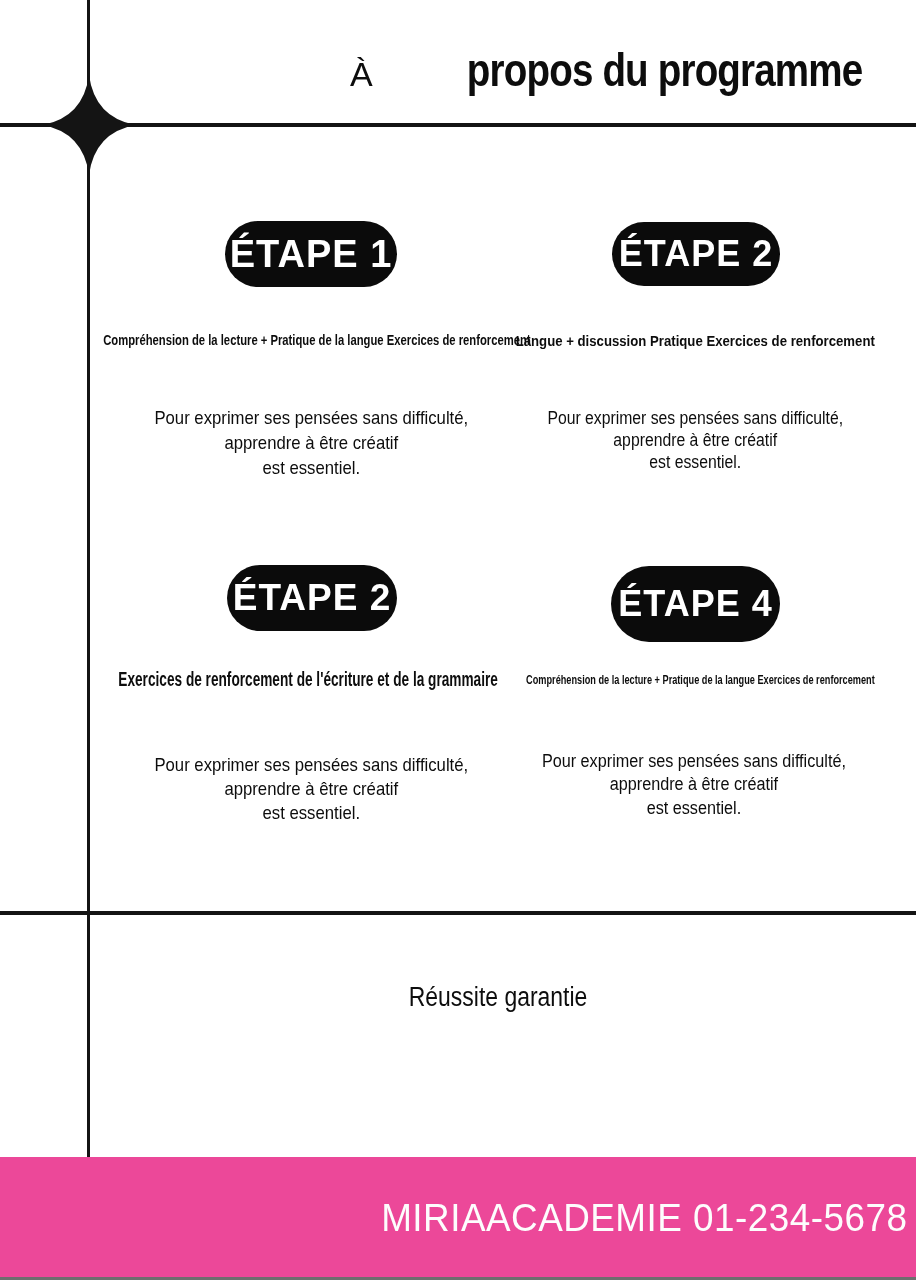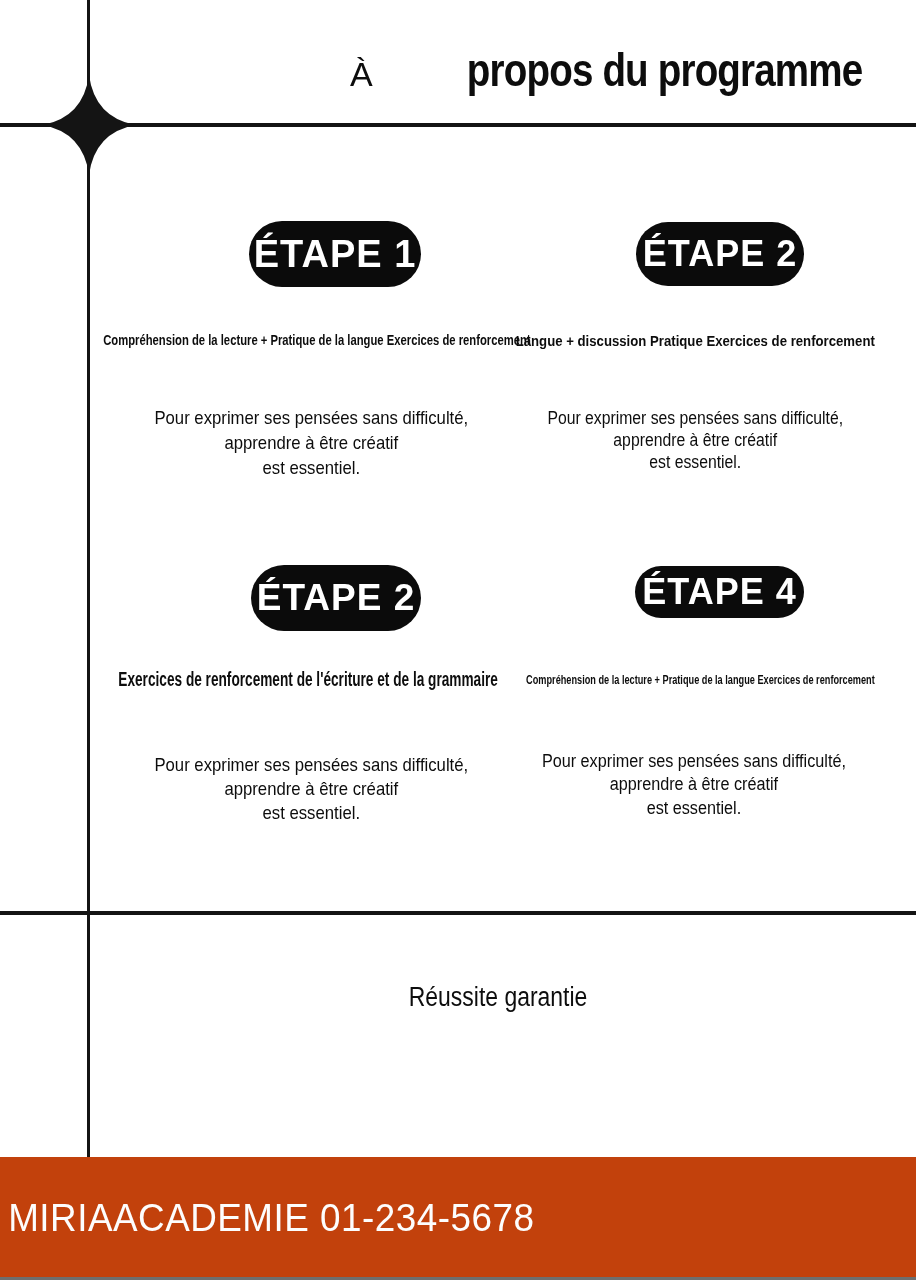--- a/index.html
+++ b/index.html
@@ -13,25 +13,25 @@
   .hline{position:absolute;left:0;width:916px;height:4px;background:#141414;}
   .hline-top{top:123px;}
   .hline-mid{top:911px;}
   
   .sparkle{position:absolute;left:41px;top:73px;width:96px;height:104px;}
   
   .title{position:absolute;top:42px;right:54px;white-space:nowrap;display:flex;align-items:baseline;gap:7px;}
   .title-prefix{font-size:34px;font-weight:400;letter-spacing:0;}
   .title-main{font-size:47px;font-weight:700;letter-spacing:-1px;display:inline-block;transform:scaleX(0.82);transform-origin:right bottom;}
   
-  .pill{position:absolute;background:#0b0b0b;border-radius:999px;display:flex;align-items:center;justify-content:center;color:#fff;font-weight:700;letter-spacing:1px;margin-left:24px;}
+  .pill{position:absolute;background:#0b0b0b;border-radius:999px;display:flex;align-items:center;justify-content:center;color:#fff;font-weight:700;letter-spacing:1px;}
   .pill-1{left:225px;top:221px;width:172px;height:66px;font-size:38px;}
   .pill-2{left:612px;top:222px;width:168px;height:64px;font-size:36px;justify-content:center;}
   .pill-3{left:227px;top:565px;width:170px;height:66px;font-size:37px;}
-  .pill-4{left:611px;top:566px;width:169px;height:52px;font-size:36px;}
+  .pill-4{left:611px;top:566px;width:169px;height:76px;font-size:36px;}
   
   .subtitle{position:absolute;width:760px;white-space:nowrap;text-align:center;font-weight:700;}
   .squeeze{display:inline-block;text-align:center;}
   .sub-1{left:-63px;top:331px;font-size:15px;}
   .sub-1 .squeeze{transform:scaleX(0.75);}
   .sub-2{left:315px;top:332px;font-size:15.5px;}
   .sub-2 .squeeze{transform:scaleX(0.85);}
   .sub-3{left:-72px;top:668px;font-size:19.5px;}
   .sub-3 .squeeze{transform:scaleX(0.70);}
   .sub-4{left:320px;top:672px;font-size:13.5px;}
@@ -46,21 +46,21 @@
   .body-3{left:-69px;top:729px;font-size:19px;line-height:24px;}
   .body-3 .squeeze{transform:scaleX(0.88);}
   .body-4{left:314px;top:726px;font-size:18px;line-height:23.5px;}
   .body-4 .squeeze{transform:scaleX(0.90);}
   
   .closing{position:absolute;left:0;width:916px;text-align:center;font-size:27px;font-weight:400;}
   .closing .squeeze{transform:scaleX(0.85);}
   .closing-1{top:982px;padding-left:40px;}
   .closing-2{top:1019px;}
   
-  .footer-bar{position:absolute;left:0;top:1157px;width:916px;height:123px;background:#c2410c;display:flex;align-items:center;justify-content:flex-start;box-sizing:border-box;}
+  .footer-bar{position:absolute;left:0;top:1157px;width:916px;height:123px;background:#ec4899;display:flex;align-items:center;justify-content:flex-end;box-sizing:border-box;}
   .footer-text{color:#fdfdfd;font-size:38px;font-weight:400;letter-spacing:0.5px;white-space:nowrap;display:inline-block;transform:scaleX(0.97);}
   .bottom-strip{position:absolute;left:0;bottom:0;width:916px;height:3px;background:#6e6e6e;z-index:5;}
 </style>
 </head>
 <body>
 
 <div class="canvas">
 
   <div class="vline"></div>
   <div class="hline hline-top"></div>

